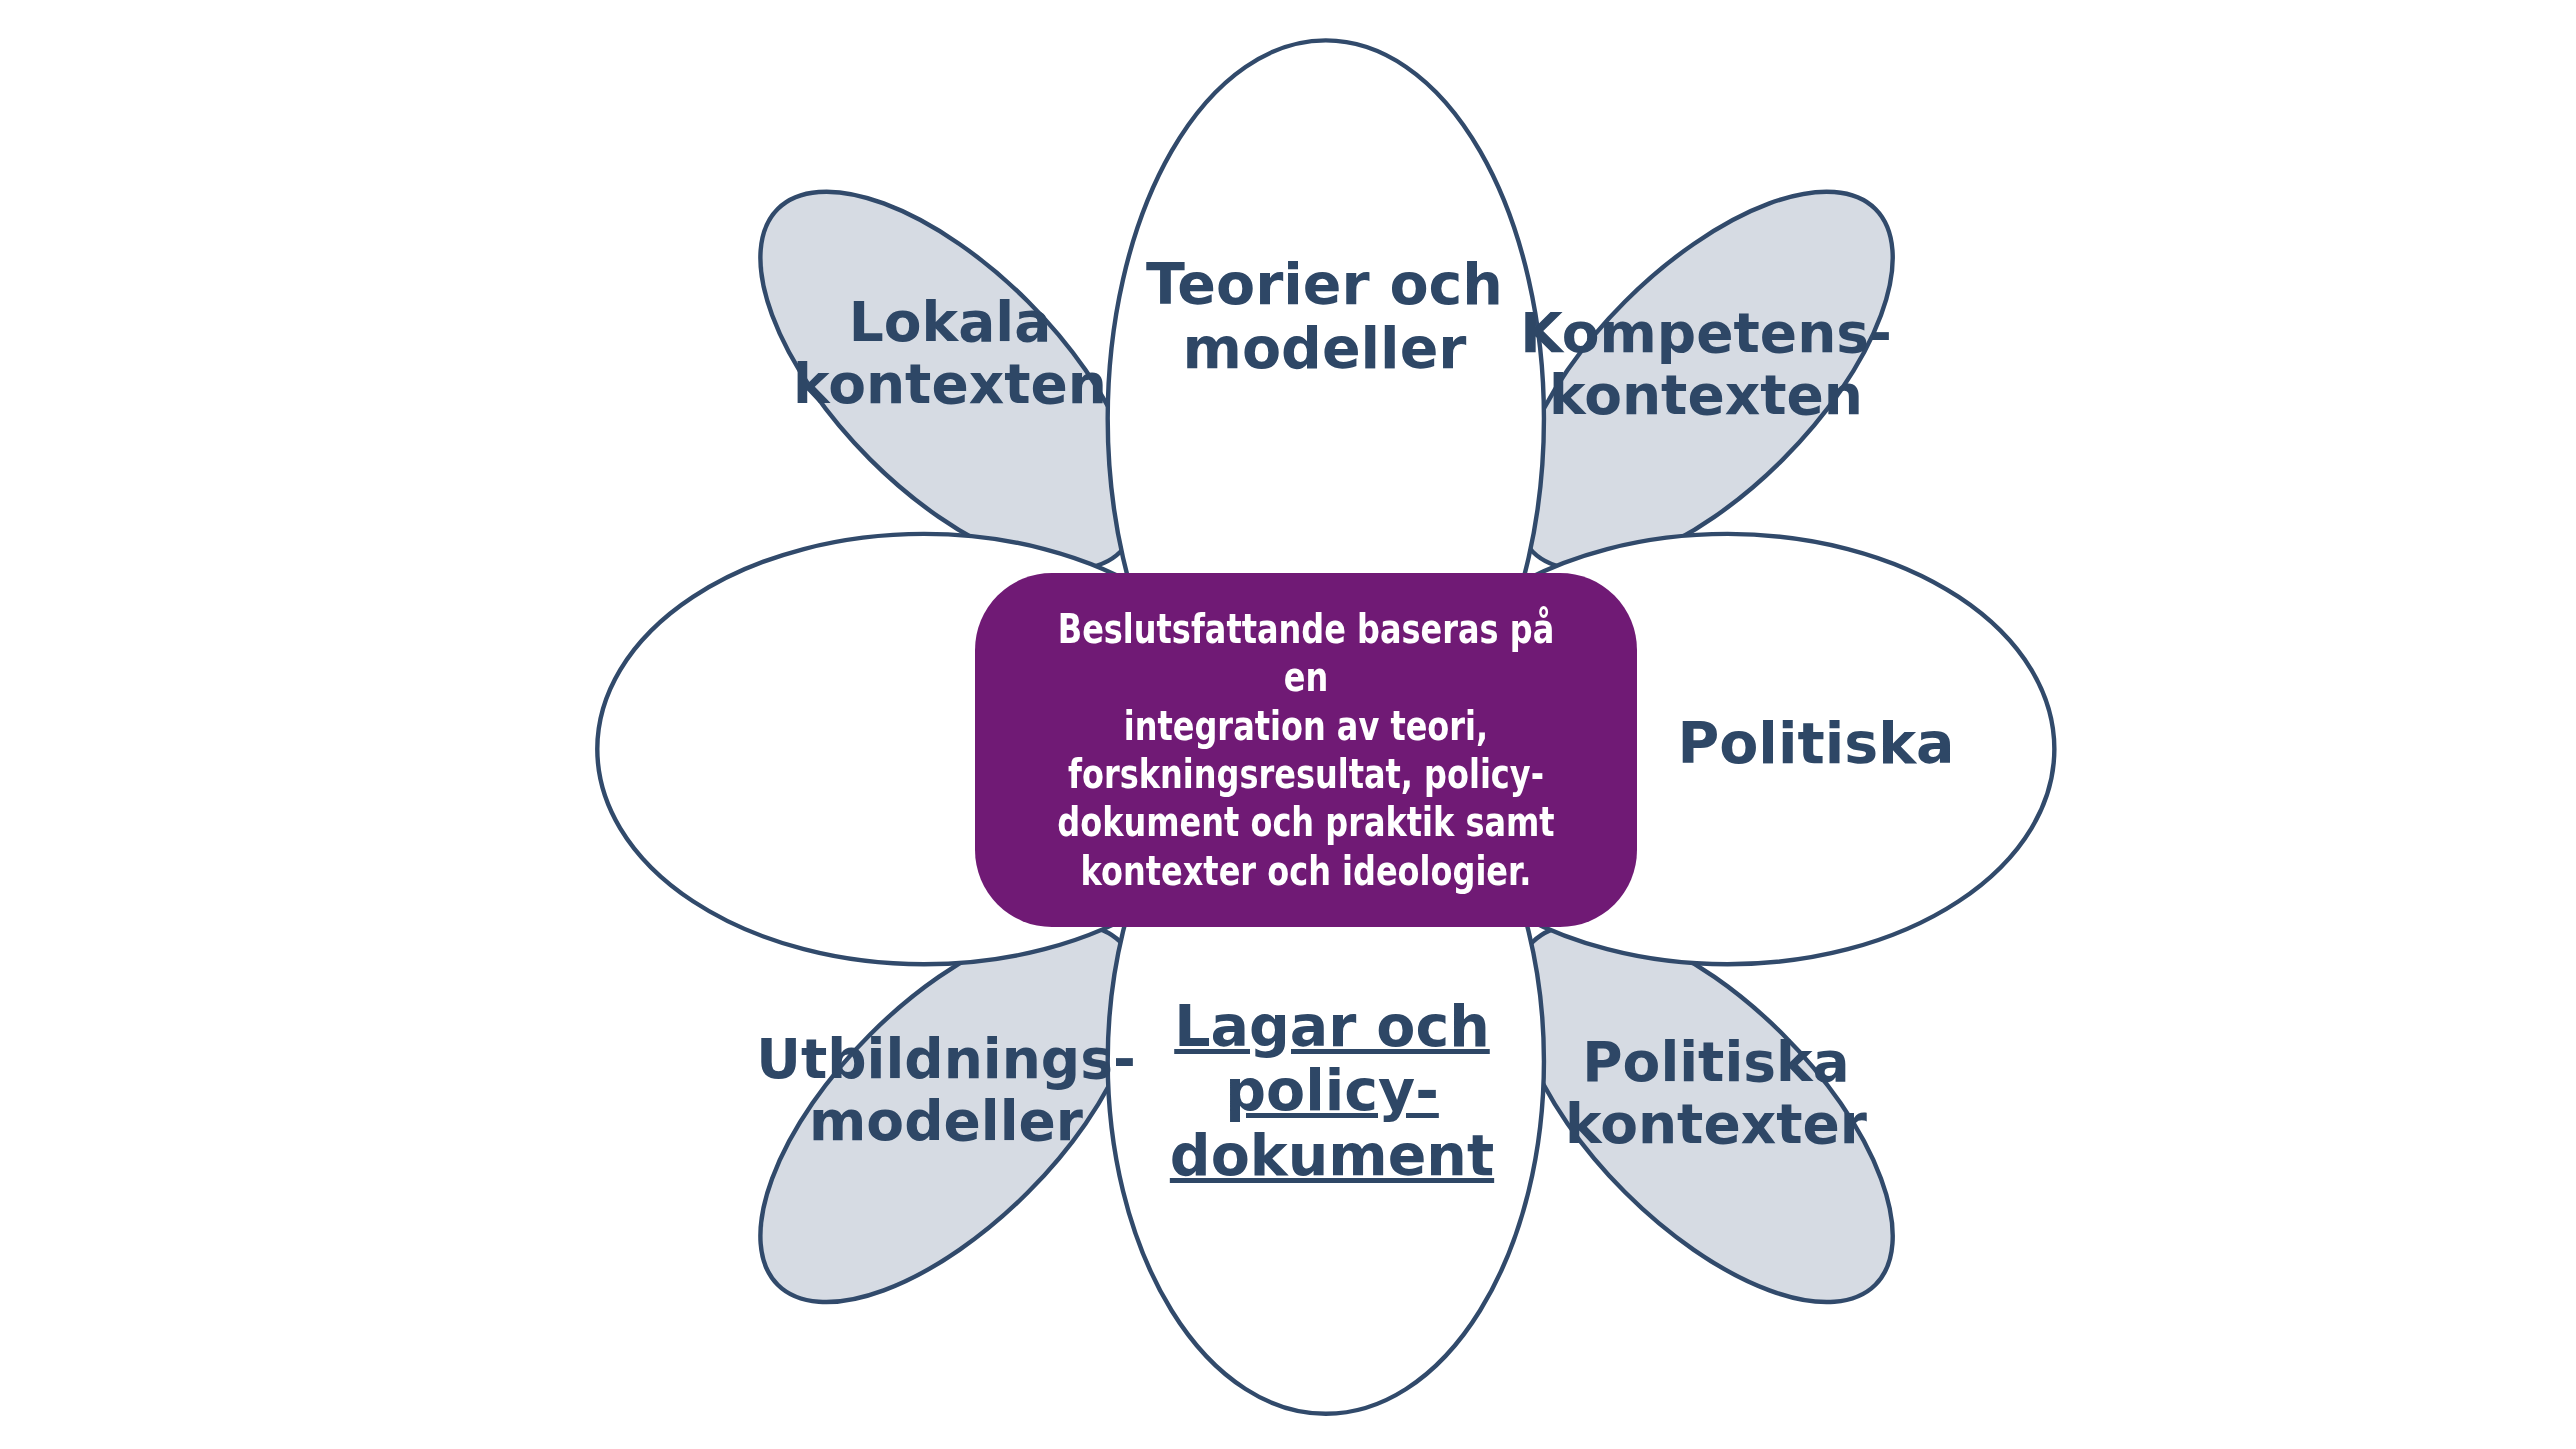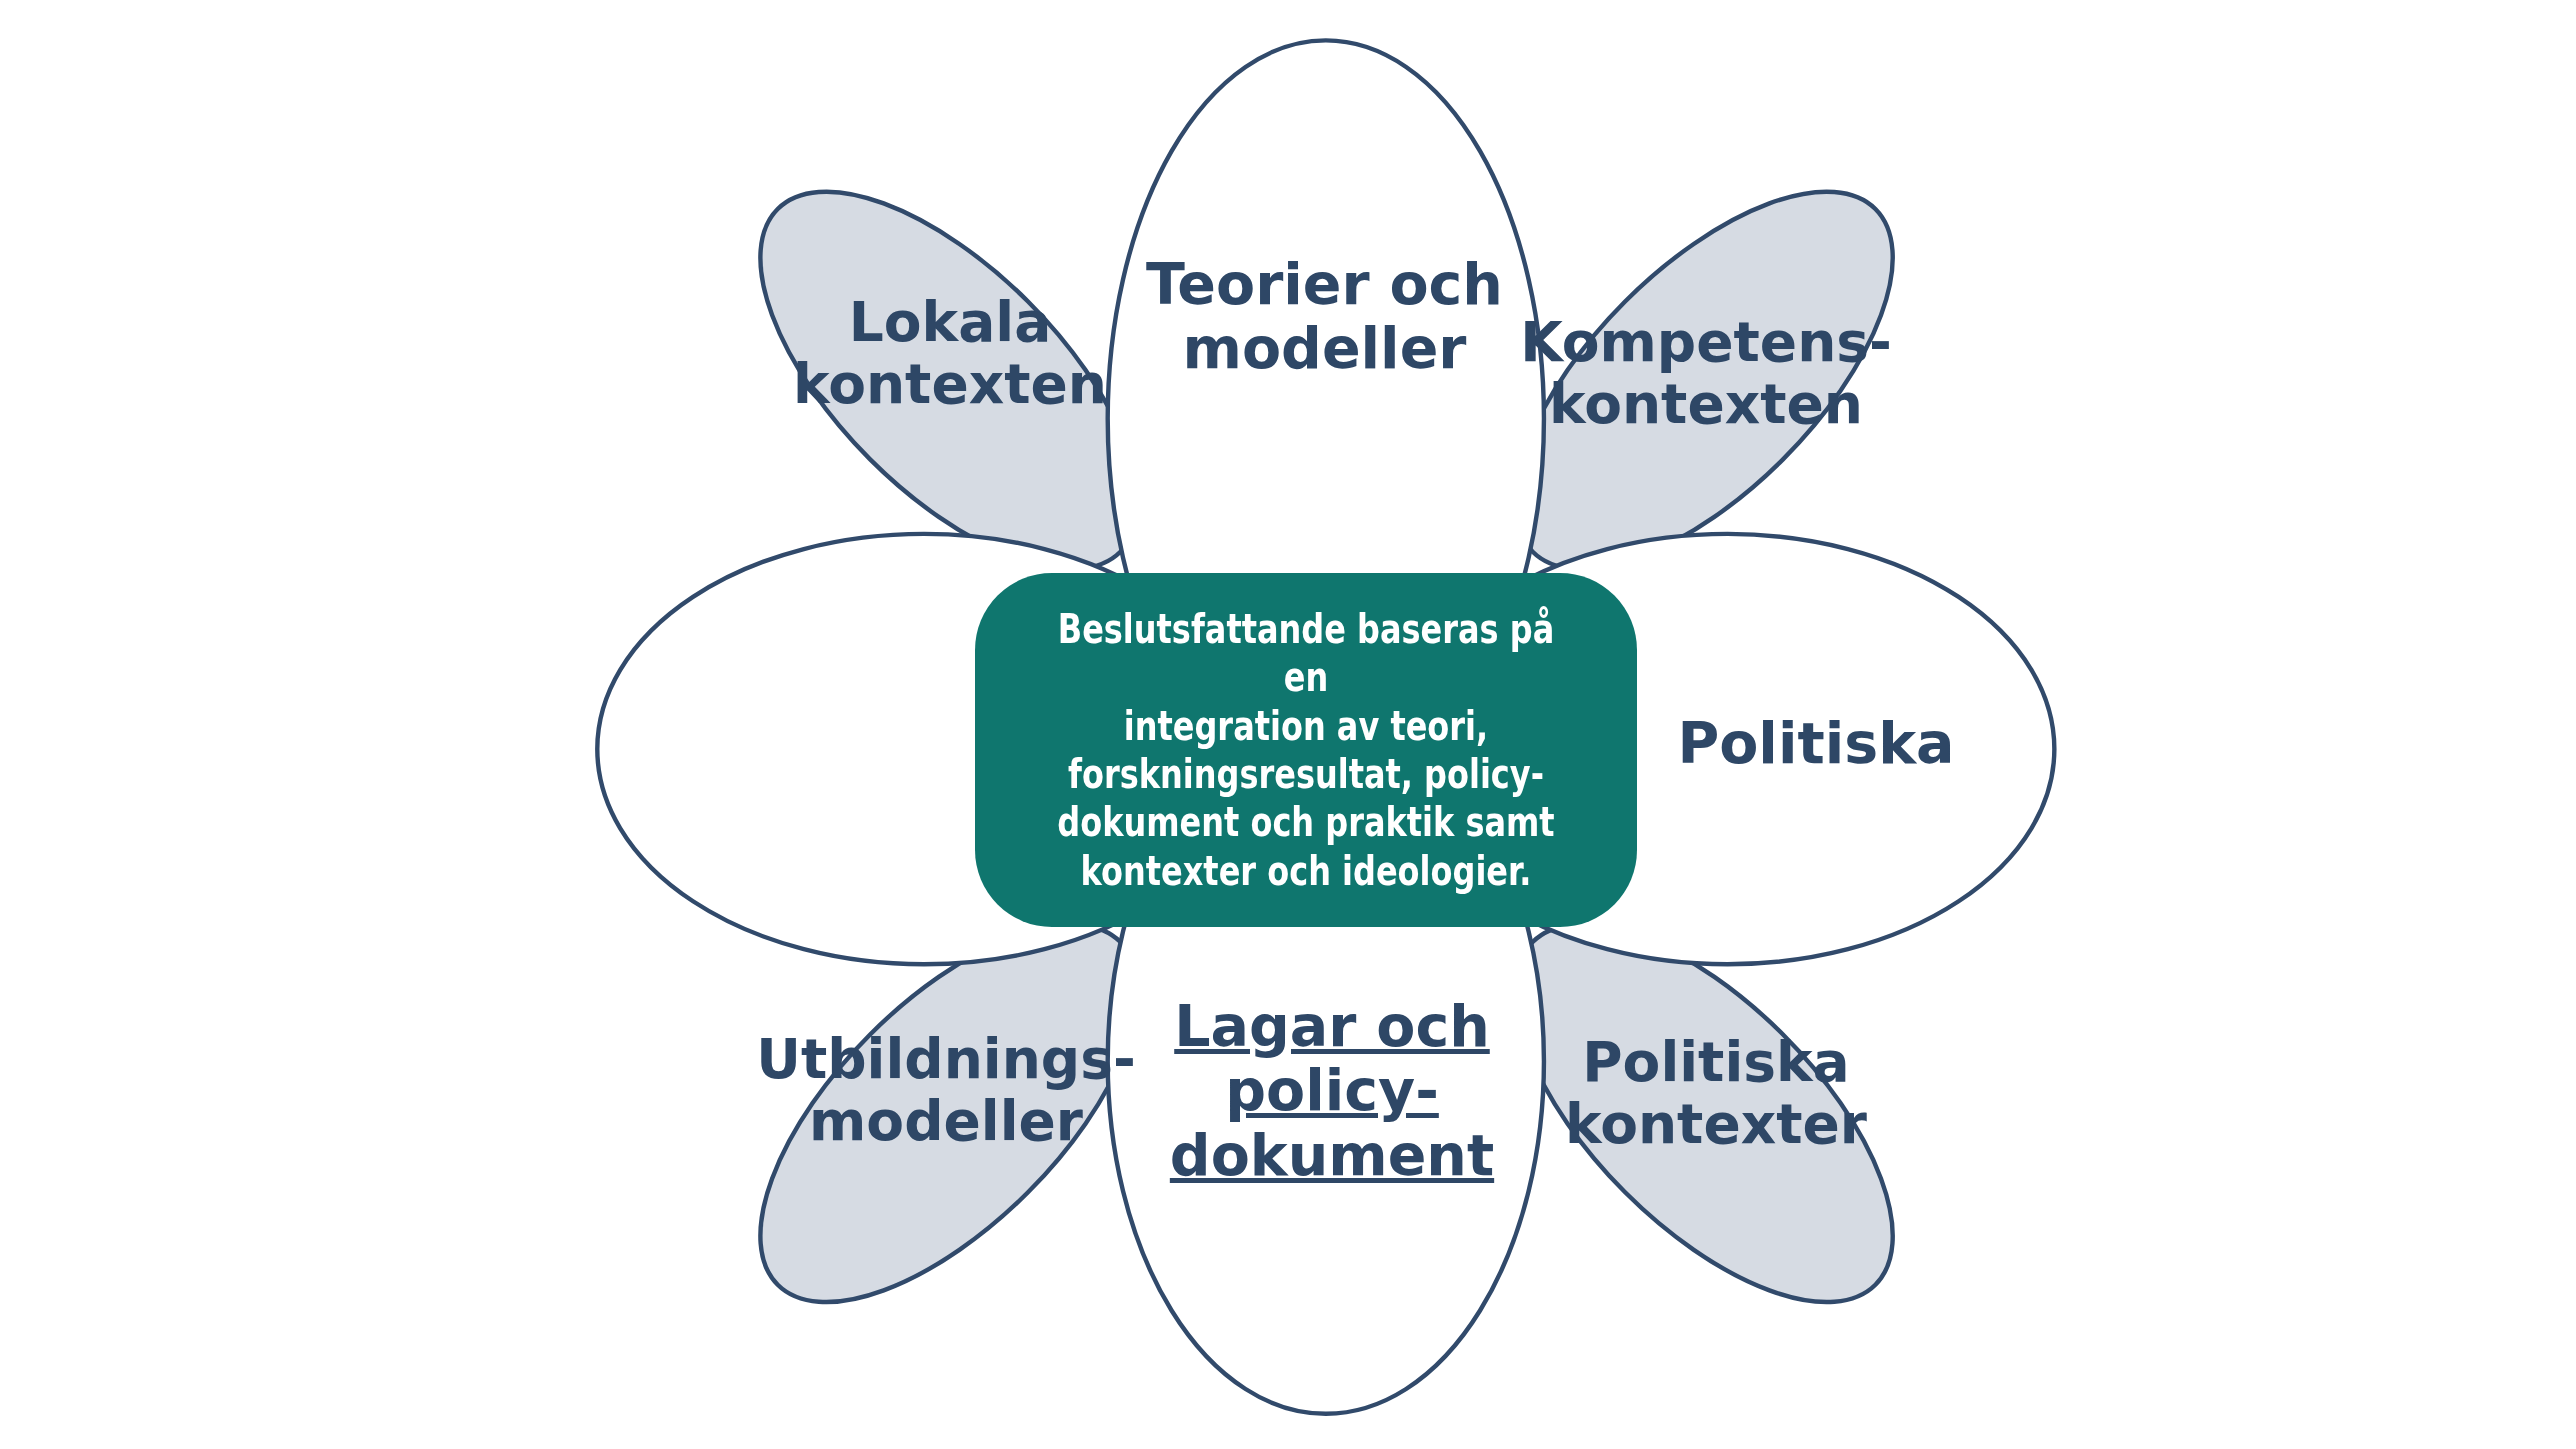--- a/index.html
+++ b/index.html
@@ -30,21 +30,21 @@
     font-weight: bold;
     color: #2E4766;
     line-height: 1.13;
   }
   .label-white { font-size: 57px; }
   .label-gray  { font-size: 55px; }
   .center-box {
     position: absolute;
     left: 975px; top: 573px;
     width: 662px; height: 354px;
-    background: #0f766e;
+    background: #701a75;
     border-radius: 77px;
     display: flex;
     align-items: center;
     justify-content: center;
   }
   .center-box-text {
     width: 808px;
     transform: scaleX(0.78);
     transform-origin: center;
     text-align: center;
@@ -80,21 +80,21 @@
     <ellipse cx="1258" cy="1020" rx="445" ry="293" fill="#FFFFFF"></ellipse>
     <ellipse cx="2352" cy="1020" rx="445" ry="293" fill="#FFFFFF"></ellipse>
   </svg>
 
   <div class="petal-label label-white" style="left:1104px; top:257px; width:441px; height:118px;">Teorier och
 modeller</div>
 
   <div class="petal-label label-gray" style="left:759px; top:294px; width:382px; height:118px;">Lokala
 kontexten</div>
 
-  <div class="petal-label label-gray" style="left:1515px; top:314px; width:382px; height:118px;">Kompetens-
+  <div class="petal-label label-gray" style="left:1515px; top:305px; width:382px; height:118px;">Kompetens-
 kontexten</div>
 
 
   <div class="petal-label label-white" style="left:1625px; top:710px; width:382px; height:66px;">Politiska</div>
 
   <div class="petal-label label-gray" style="left:755px; top:1031px; width:382px; height:118px;">Utbildnings-
 modeller</div>
 
   <div class="petal-label label-white" style="left:1141px; top:1006px; width:382px; height:169px;text-decoration:underline;">Lagar och
 policy-

